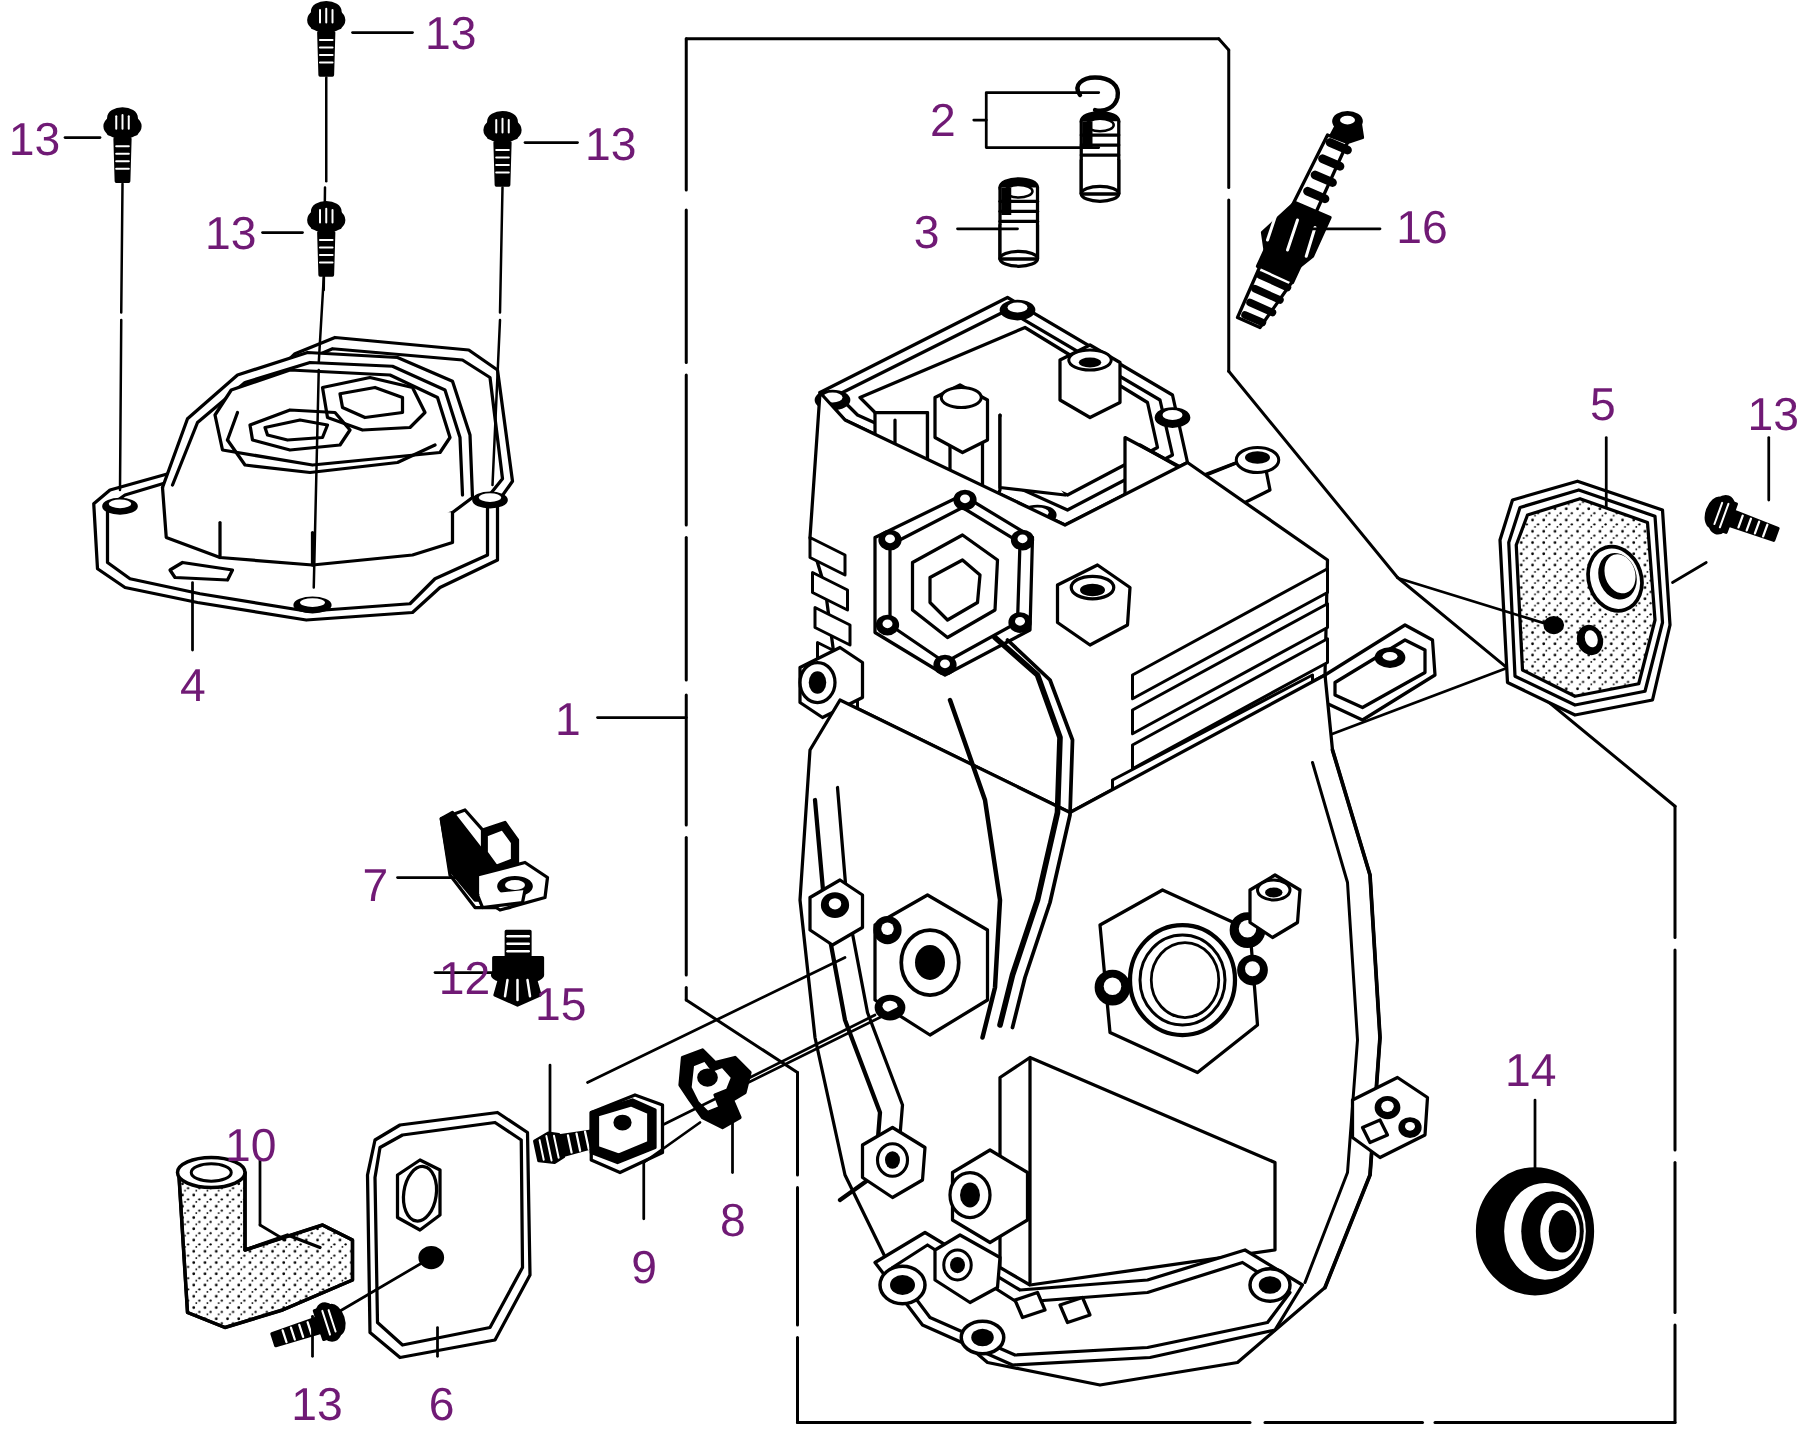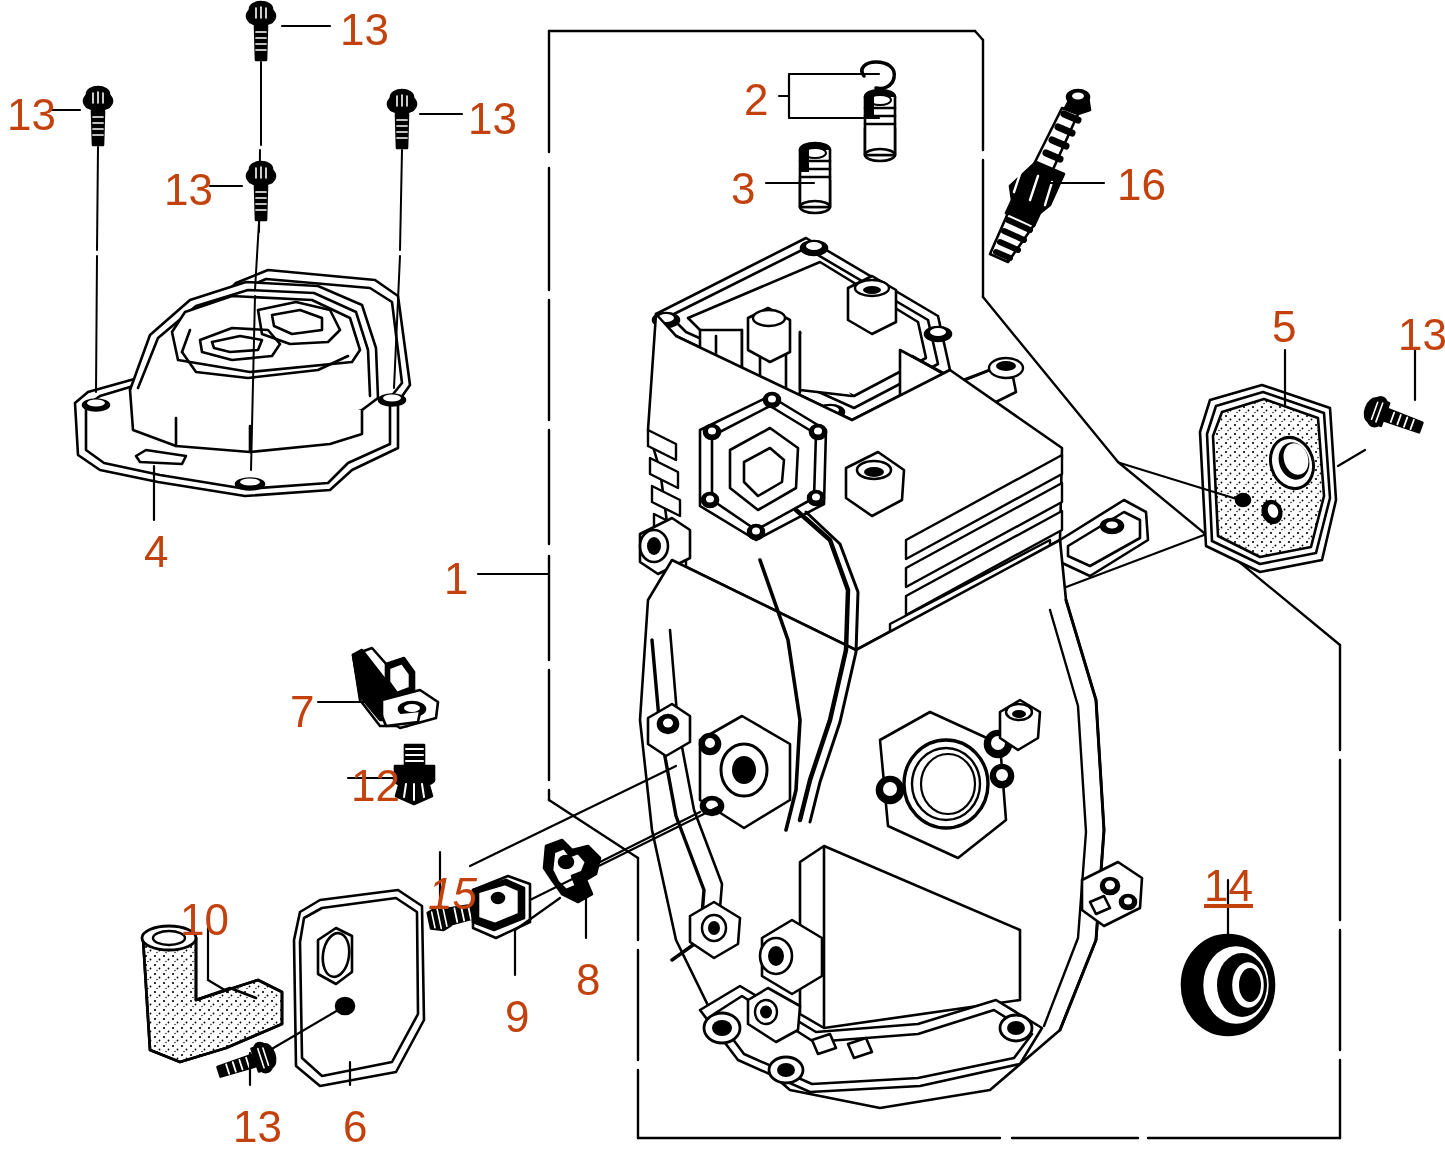--- a/index.html
+++ b/index.html
@@ -7,23 +7,23 @@
     position:relative;
     width:1445px;height:1165px;
     background:#ffffff;
     font-family:"Liberation Sans", sans-serif;
     overflow:hidden;
   }
   #art{position:absolute;left:0;top:0;width:1445px;height:1165px;}
   .lbl{
     position:absolute;
     font-family:"Liberation Sans", sans-serif;
-    font-size:44px;
+    font-size:37px;
     font-weight:400;
-    color:#c2410c;
+    color:#701a75;
     line-height:1;
     letter-spacing:0px;
     white-space:nowrap;
     user-select:none;
   }
 </style>
 </head>
 <body>
 
 <div id="root">
@@ -584,17 +584,17 @@
   <div class="lbl" style="left:576px;top:958px;">8</div>
   <div class="lbl" style="left:505px;top:995px;">9</div>
   <div class="lbl" style="left:180px;top:898px;">10</div>
   <div class="lbl" style="left:318px;top:764px;margin-left:33px;">12</div>
   <div class="lbl" style="left:340px;top:8px;">13</div>
   <div class="lbl" style="left:7px;top:93px;">13</div>
   <div class="lbl" style="left:468px;top:97px;">13</div>
   <div class="lbl" style="left:164px;top:168px;">13</div>
   <div class="lbl" style="left:1398px;top:313px;">13</div>
   <div class="lbl" style="left:233px;top:1105px;">13</div>
-  <div class="lbl" style="left:1204px;top:864px;text-decoration:underline;">14</div>
-  <div class="lbl" style="left:428px;top:872px;font-style:italic;">15</div>
+  <div class="lbl" style="left:1204px;top:838px;">14</div>
+  <div class="lbl" style="left:428px;top:785px;">15</div>
   <div class="lbl" style="left:1117px;top:163px;text-align:right;">16</div>
 
 </div>
 
 </body></html>

